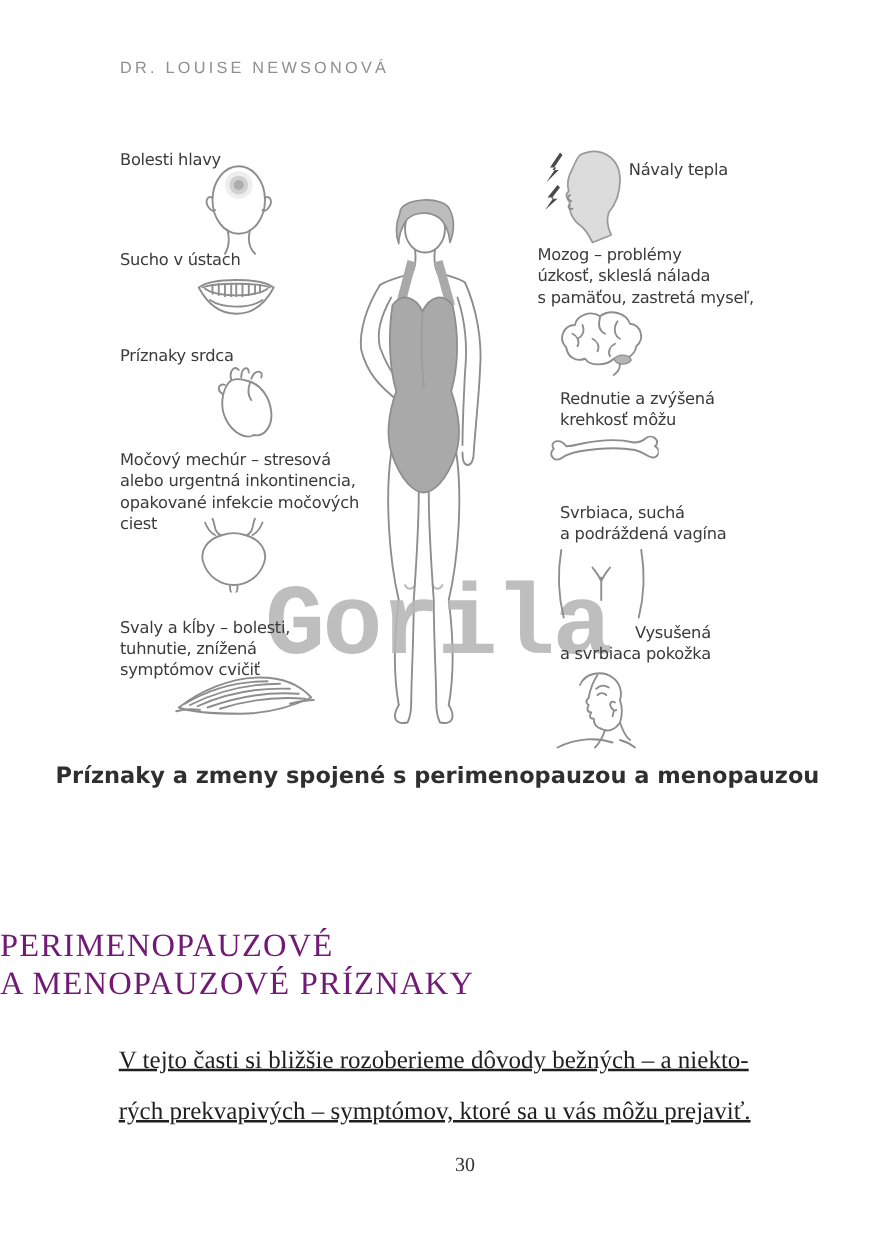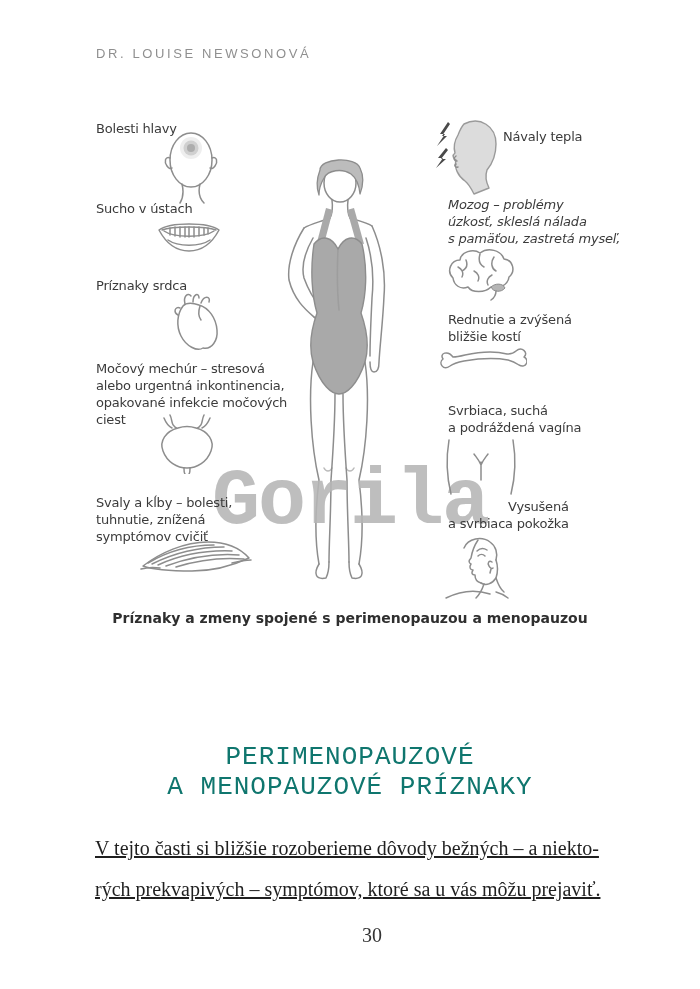--- a/index.html
+++ b/index.html
@@ -10,31 +10,31 @@
        color:#8f8f8f;z-index:4;}
   .lbl{position:absolute;font-family:"DejaVu Sans",sans-serif;font-size:13px;
        letter-spacing:-0.2px;line-height:17px;color:#3b3b3b;z-index:4;}
   .icon{position:absolute;z-index:4;line-height:0;}
   .icon svg{display:block;}
   .figure{position:absolute;left:258px;top:150px;z-index:2;line-height:0;}
   .watermark{position:absolute;left:0;right:0;top:456px;text-align:center;z-index:3;
        font-family:Liberation Mono, monospace;font-weight:bold;font-size:80px;
        letter-spacing:-2px;color:#b6b6b6;opacity:.88;}
   .caption{position:absolute;left:0;right:0;top:610px;text-align:center;
-       font-family:"DejaVu Sans",sans-serif;font-weight:bold;font-size:14px;
+       font-family:"DejaVu Sans",sans-serif;font-weight:bold;font-size:18px;
        color:#2f2f2f;z-index:4;}
-  .heading{position:absolute;left:0;right:0;top:742px;text-align:center;
-       font-family:Liberation Mono, monospace;font-size:26px;line-height:30px;
-       letter-spacing:1px;color:#0f766e;z-index:4;}
+  .heading{position:absolute;left:0;right:0;top:742px;
+       font-family:Liberation Serif, serif;font-size:26px;line-height:30px;
+       letter-spacing:1px;color:#701a75;z-index:4;}
   .bodytext{position:absolute;left:95px;top:828px;width:520px;
        font-family:"Liberation Serif",serif;font-size:20px;line-height:41px;
        color:#1f1f1f;z-index:4;}
   .bodytext div{white-space:nowrap;text-decoration:underline;}
   .pagenum{position:absolute;left:0;right:0;top:924px;text-align:center;
-       font-family:"Liberation Serif",serif;font-size:20px;color:#333;z-index:4;margin-left:44px;}
+       font-family:"Liberation Serif",serif;font-size:16px;color:#333;z-index:4;margin-left:44px;}
   .st{fill:none;stroke:#8d8d8d;stroke-width:1.5;stroke-linecap:round;stroke-linejoin:round;}
   .stw{fill:#ffffff;stroke:#8d8d8d;stroke-width:1.5;stroke-linejoin:round;}
 </style>
 </head>
 <body>
 
 <div class="page">
 
   <div class="hdr">DR. LOUISE NEWSONOVÁ</div>
 
@@ -121,38 +121,38 @@
       <path class="st" d="M22 40 C19 42 20 45 23 45 M22 48 C20 49 21 52 24 51"></path>
       <path d="M14 6 L6 18 L11 18 L3 30 L13 20 L8 20 L16 8 Z" fill="#4a4a4a"></path>
       <path d="M12 32 L4 42 L9 42 L2 52 L12 43 L7 43 L14 34 Z" fill="#4a4a4a"></path>
     </svg>
   </div>
 
   <div class="lbl" style="left:503px;top:128px;">
     <div>Návaly tepla</div>
   </div>
 
-  <div class="lbl" style="left:448px;top:196px;font-style:italic;">
+  <div class="lbl" style="left:430px;top:196px;">
     <div>Mozog – problémy</div>
     <div>úzkosť, skleslá nálada</div>
     <div>s pamäťou, zastretá myseľ,</div>
   </div>
 
   <div class="icon" style="left:444px;top:247px;">
     <svg width="74" height="54" viewBox="0 0 74 54">
       <path class="stw" stroke-width="1.3" d="M9 31 C2 24 7 13 16 13 C17 5 29 1 36 6 C44 0 57 3 60 12 C69 13 72 24 65 30 C64 38 54 43 47 40 C41 46 28 46 24 40 C16 43 10 38 9 31 Z"></path>
       <path class="st" stroke-width="0.9" d="M22 13 C24 18 22 22 18 24 M36 7 C34 14 36 18 40 20 M50 10 C46 16 48 22 52 24 M14 20 C18 22 20 26 18 30 M30 24 C34 26 36 30 34 34 M48 28 C44 30 42 34 44 38"></path>
       <path d="M47 40 C49 45 57 46 61 41 C59 36 51 36 47 40 Z" fill="#b5b5b5" stroke="#8d8d8d" stroke-width="1"></path>
       <path class="st" d="M52 44 C52 48 50 51 47 53"></path>
     </svg>
   </div>
 
   <div class="lbl" style="left:448px;top:311px;">
     <div>Rednutie a zvýšená</div>
-    <div>bližšie kostí</div>
+    <div>krehkosť môžu</div>
   </div>
 
   <div class="icon" style="left:437px;top:344px;">
     <svg width="90" height="32" viewBox="0 0 90 32">
       <path class="stw" stroke-width="1.2" d="M16 13 C11 6 2 9 6 15 C1 19 6 27 13 22 C17 19 22 18 27 17 C45 14 60 14 71 16 C75 17 79 19 82 21 C89 25 93 16 87 13 C92 9 85 2 79 7 C77 9 74 10 70 10 C58 7 42 8 28 11 C24 12 19 13 16 13 Z"></path>
     </svg>
   </div>
 
   <div class="lbl" style="left:448px;top:402px;">
     <div>Svrbiaca, suchá</div>

